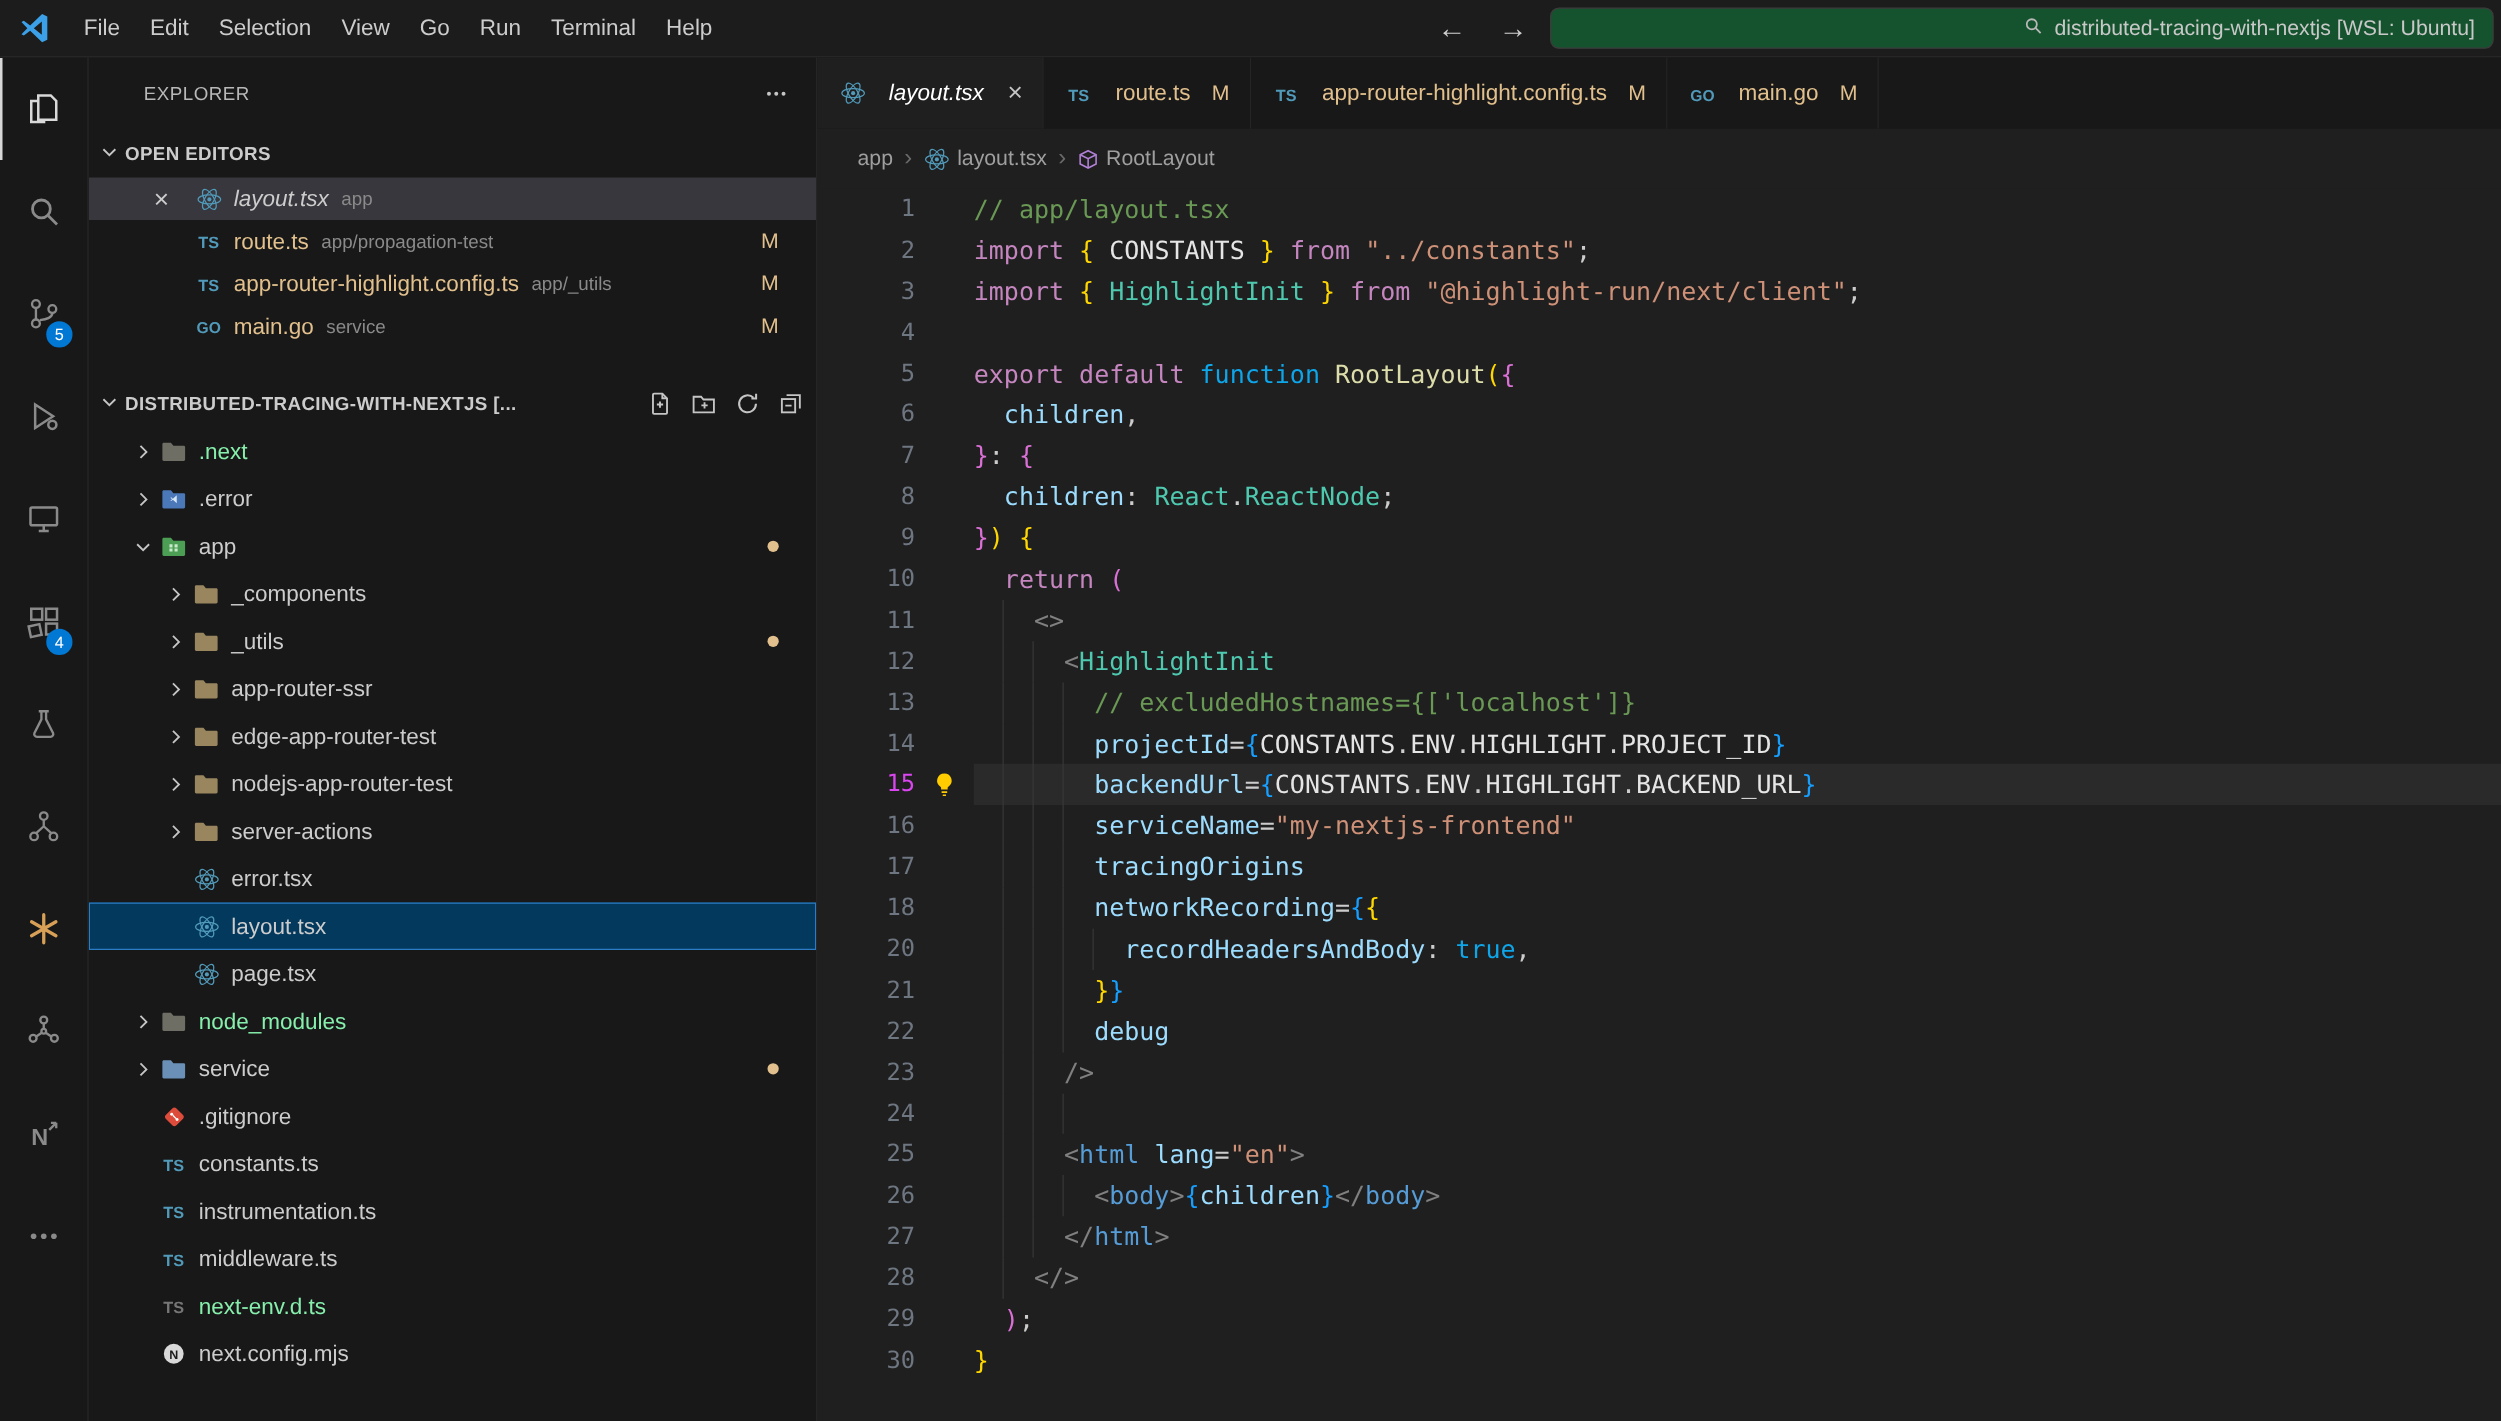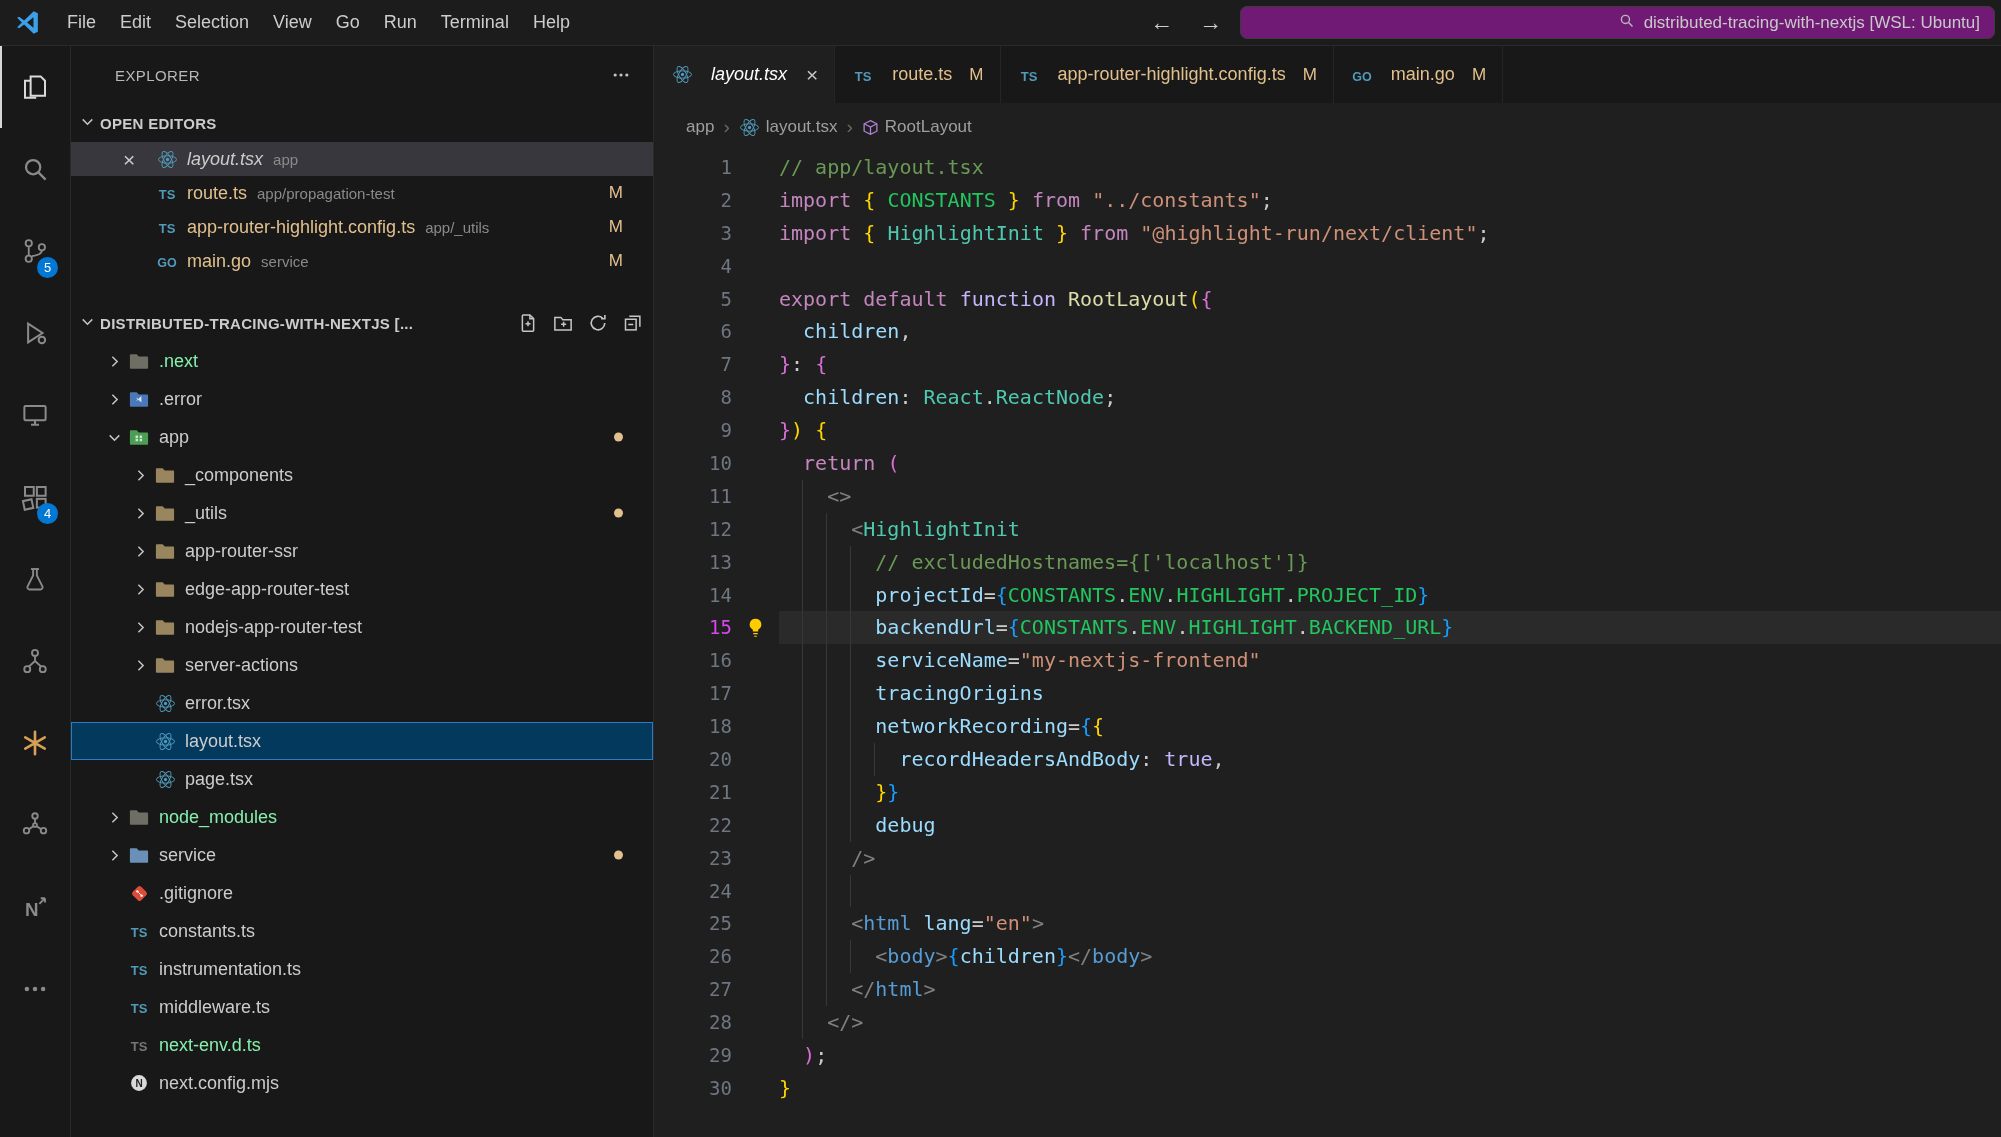--- a/index.html
+++ b/index.html
@@ -7,21 +7,21 @@
     font-family:"Liberation Sans",sans-serif;color:#cccccc}
   
   #titlebar{height:46px;background:#1c1c1c;border-bottom:1px solid #2a2a2a;
     display:flex;align-items:center}
   #logo{margin:0 14px 0 14px;display:flex}
   #menubar{display:flex;align-items:flex-start;height:100%}
   .menu-item{padding:0 12px;font-size:18px;color:#cccccc;display:flex;align-items:center;height:100%}
   #tb-spacer{flex:1}
   #nav{display:flex;align-items:center;gap:26px;margin-right:18px}
   .navarrow{font-size:23px;color:#cfcfcf}
-  #command-center{width:755px;height:33px;background:#701a75;border:1px solid #3c3c3c;
+  #command-center{width:755px;height:33px;background:#14532d;border:1px solid #3c3c3c;
     border-radius:7px;display:flex;align-items:center;justify-content:flex-end;
     padding:0 14px;gap:9px;margin-right:6px;font-size:17px;color:#c8c8c8;white-space:nowrap}
   
   #main{display:flex;height:1091px}
   
   #activitybar{width:71px;background:#181818;border-right:1px solid #2a2a2a;
     display:flex;flex-direction:column;flex-shrink:0}
   .ab-item{height:82px;display:flex;align-items:center;justify-content:center;
     position:relative;color:#8a8a8a}
   .ab-item.active{color:#d9d9d9;box-shadow:inset 2px 0 0 #d7d7d7}
@@ -79,21 +79,21 @@
   .cl{height:32.9px;line-height:32.9px;display:flex;
     font-family:"DejaVu Sans Mono",monospace;font-size:20px}
   .cl.active .ct{background:rgba(255,255,255,.05)}
   .ln{width:78px;text-align:right;color:#6e7681;font-size:19px;flex-shrink:0}
   .cl.active .ln{color:#d946ef}
   .glyph{width:47px;flex-shrink:0;display:flex;align-items:center;justify-content:center}
   .ct{white-space:pre;flex:1;min-width:0}
   .iu{display:inline-block;width:2ch;height:32.9px;vertical-align:top}
   .iu.b{border-right:1px solid #373737}
 </style>
-<style>.tk-c{color:#6A9955}.tk-k{color:#C586C0}.tk-kb{color:#c4b5fd}.tk-ty{color:#4EC9B0}.tk-v{color:#9CDCFE}.tk-ct{color:#22c55e}.tk-s{color:#CE9178}.tk-p{color:#CCCCCC}.tk-b1{color:#FFD700}.tk-b2{color:#DA70D6}.tk-b3{color:#179FFF}.tk-tag{color:#569CD6}.tk-ab{color:#808080}.tk-fn{color:#DCDCAA}</style></head>
+<style>.tk-c{color:#6A9955}.tk-k{color:#C586C0}.tk-kb{color:#0ea5e9}.tk-ty{color:#4EC9B0}.tk-v{color:#9CDCFE}.tk-ct{color:#e5e5e5}.tk-s{color:#CE9178}.tk-p{color:#CCCCCC}.tk-b1{color:#FFD700}.tk-b2{color:#DA70D6}.tk-b3{color:#179FFF}.tk-tag{color:#569CD6}.tk-ab{color:#808080}.tk-fn{color:#DCDCAA}</style></head>
 <body>
 
 <div id="titlebar">
   <span id="logo">
       <svg width="27" height="27" viewBox="0 0 24 24">
         <path fill="#3ba0e8" d="M17.5 2 9 10.2 4.5 6.8 2.8 7.7 7 12l-4.2 4.3 1.7.9L9 13.8 17.5 22l3.7-1.8V3.8ZM17.3 7.3v9.4L11.6 12Z"></path>
       </svg>
     </span>
   <div id="menubar">
       <div class="menu-item">File</div>

